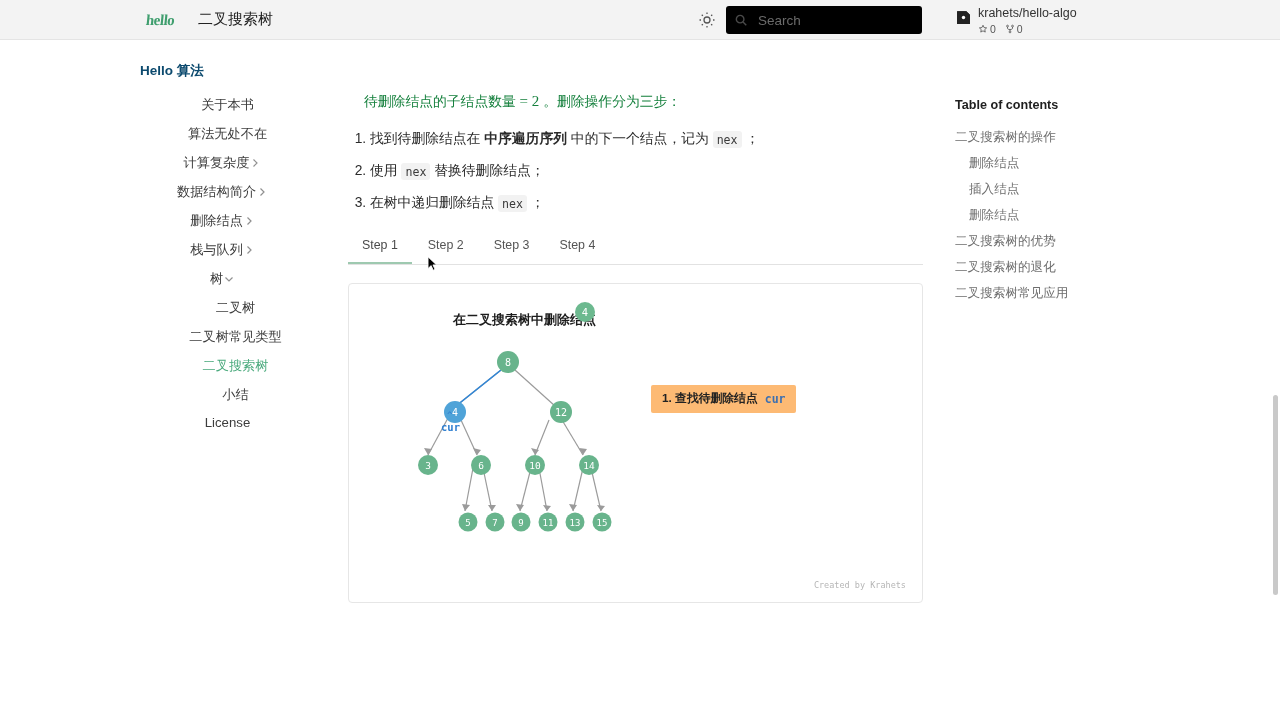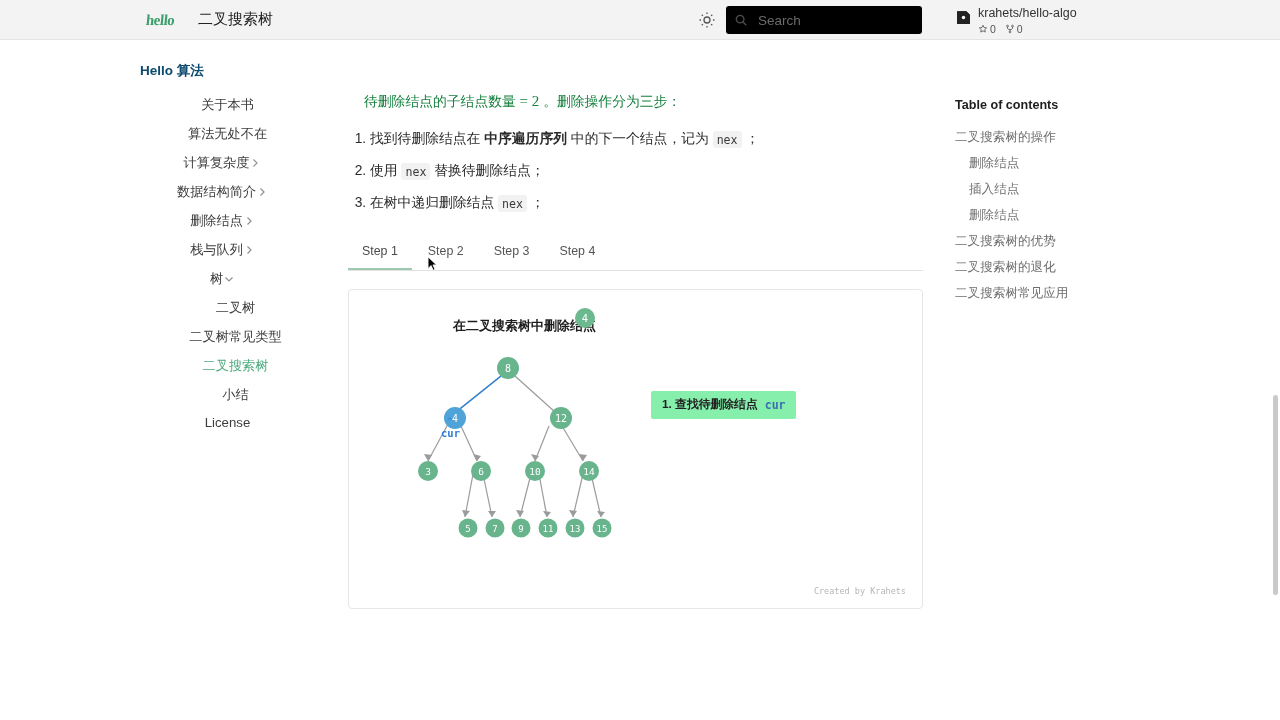--- a/index.html
+++ b/index.html
@@ -128,21 +128,21 @@
     padding-left: 22px;
     font-size: 13.8px;
     line-height: 1.6;
   }
   ol.steps li { margin-bottom: 10px; }
 
   
   .tabs {
     display: flex; gap: 2px;
     border-bottom: 1px solid #e2e2e2;
-    margin-top: 22px;
+    margin-top: 16px;
   }
   .tab {
     font-size: 12.4px; color: #555;
     padding: 8px 14px 10px 14px;
     cursor: pointer;
   }
   .tab.active { color: #4a4a4a; border-bottom: 2px solid #9ec9b0; }
 
   
   .figure {
@@ -159,21 +159,21 @@
   }
   .fig-badge {
     position: absolute; left: 226px; top: 18px;
     width: 20px; height: 20px; border-radius: 50%;
     background: #6cb98f; color: #fff;
     font-size: 10.5px; display: flex; align-items: center; justify-content: center;
     font-family: "DejaVu Sans Mono", monospace;
   }
   .callout {
     position: absolute; left: 302px; top: 101px;
-    background: #86efac;
+    background: #fdba74;
     padding: 6px 11px;
     border-radius: 2px;
     font-size: 11.8px; font-weight: bold; color: #222;
     display: flex; align-items: center; gap: 7px;
   }
   .callout code {
     font-family: "DejaVu Sans Mono", monospace;
     font-size: 11.5px; color: #3c6fb0; font-weight: bold;
   }
   .credit {

